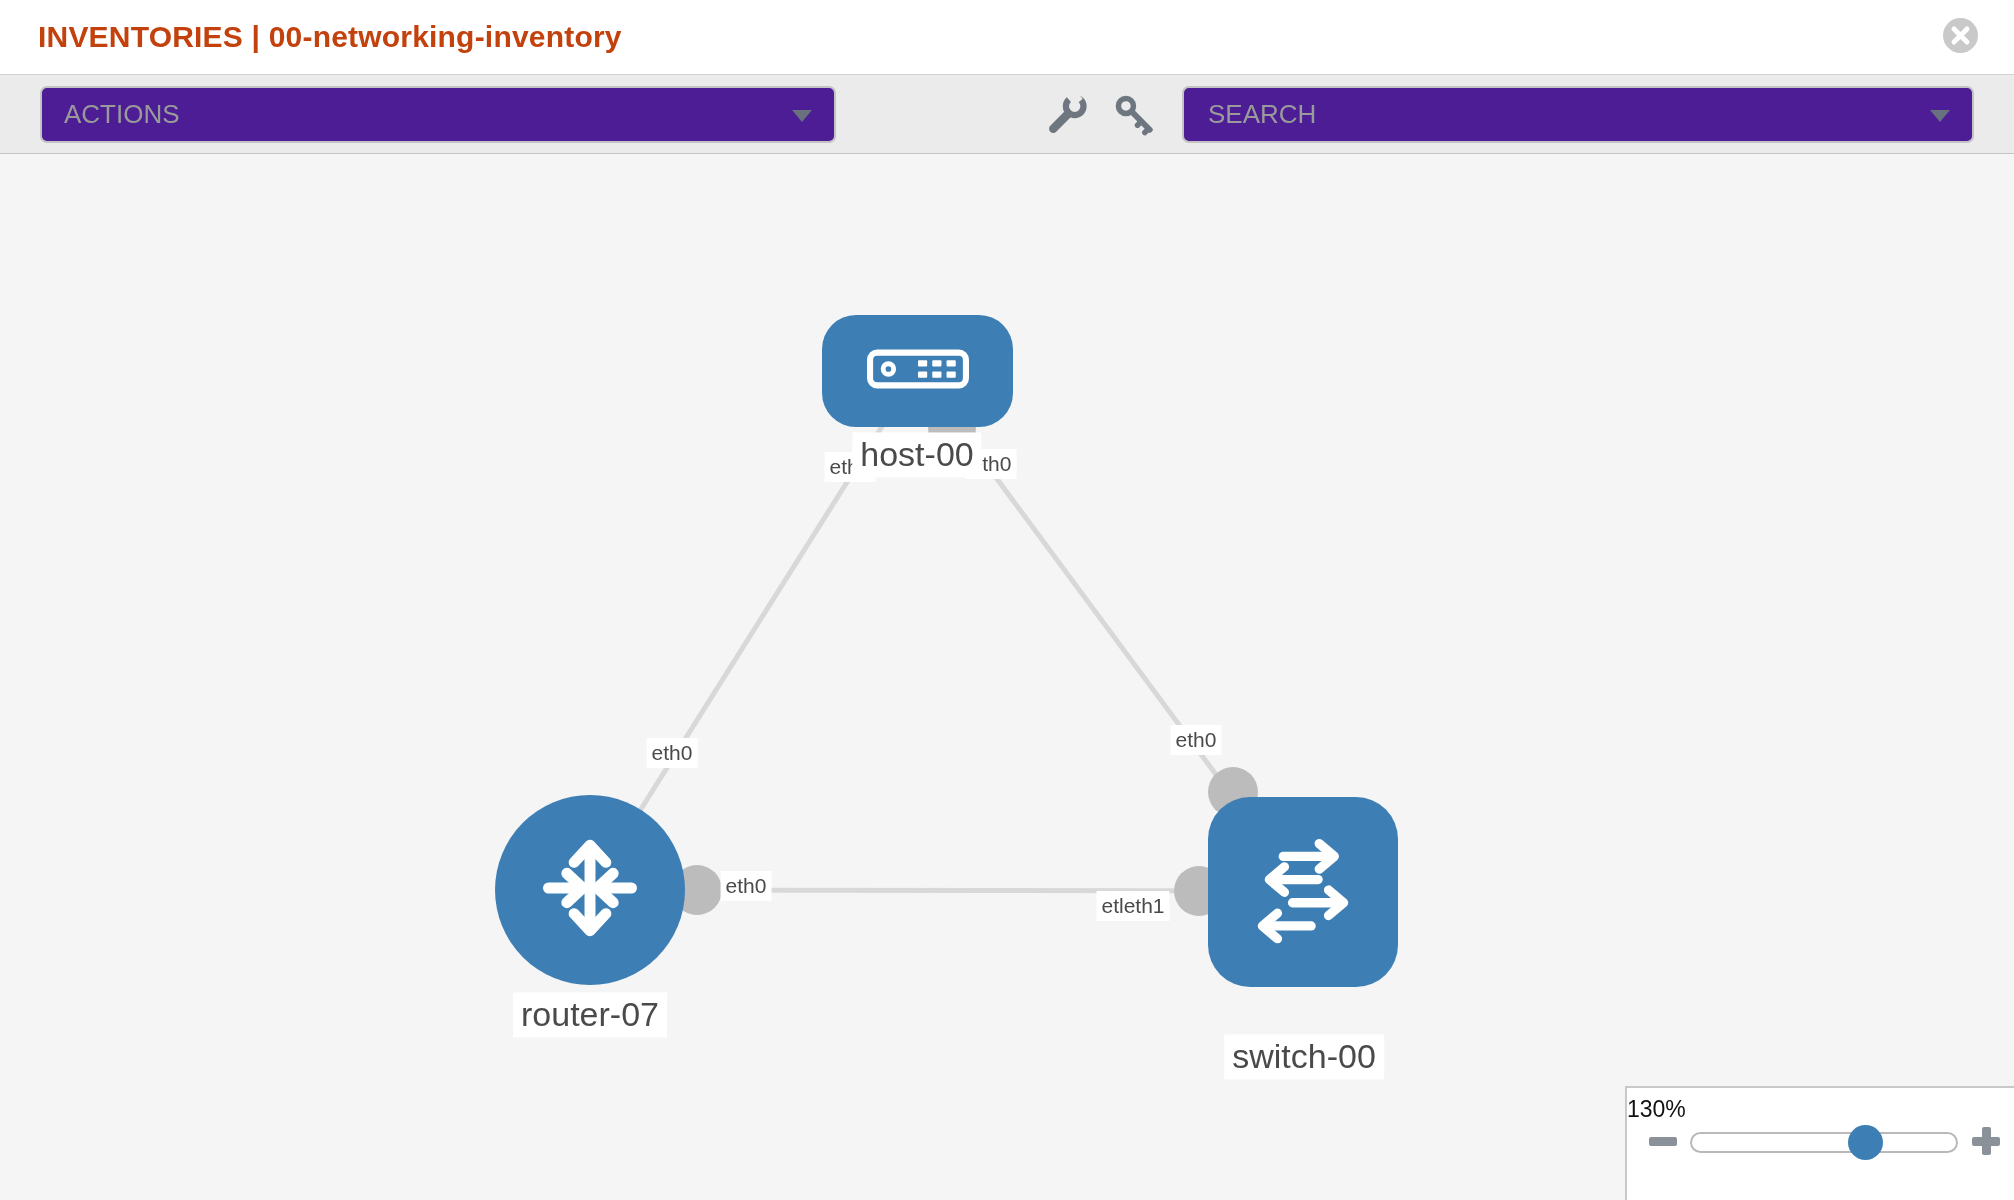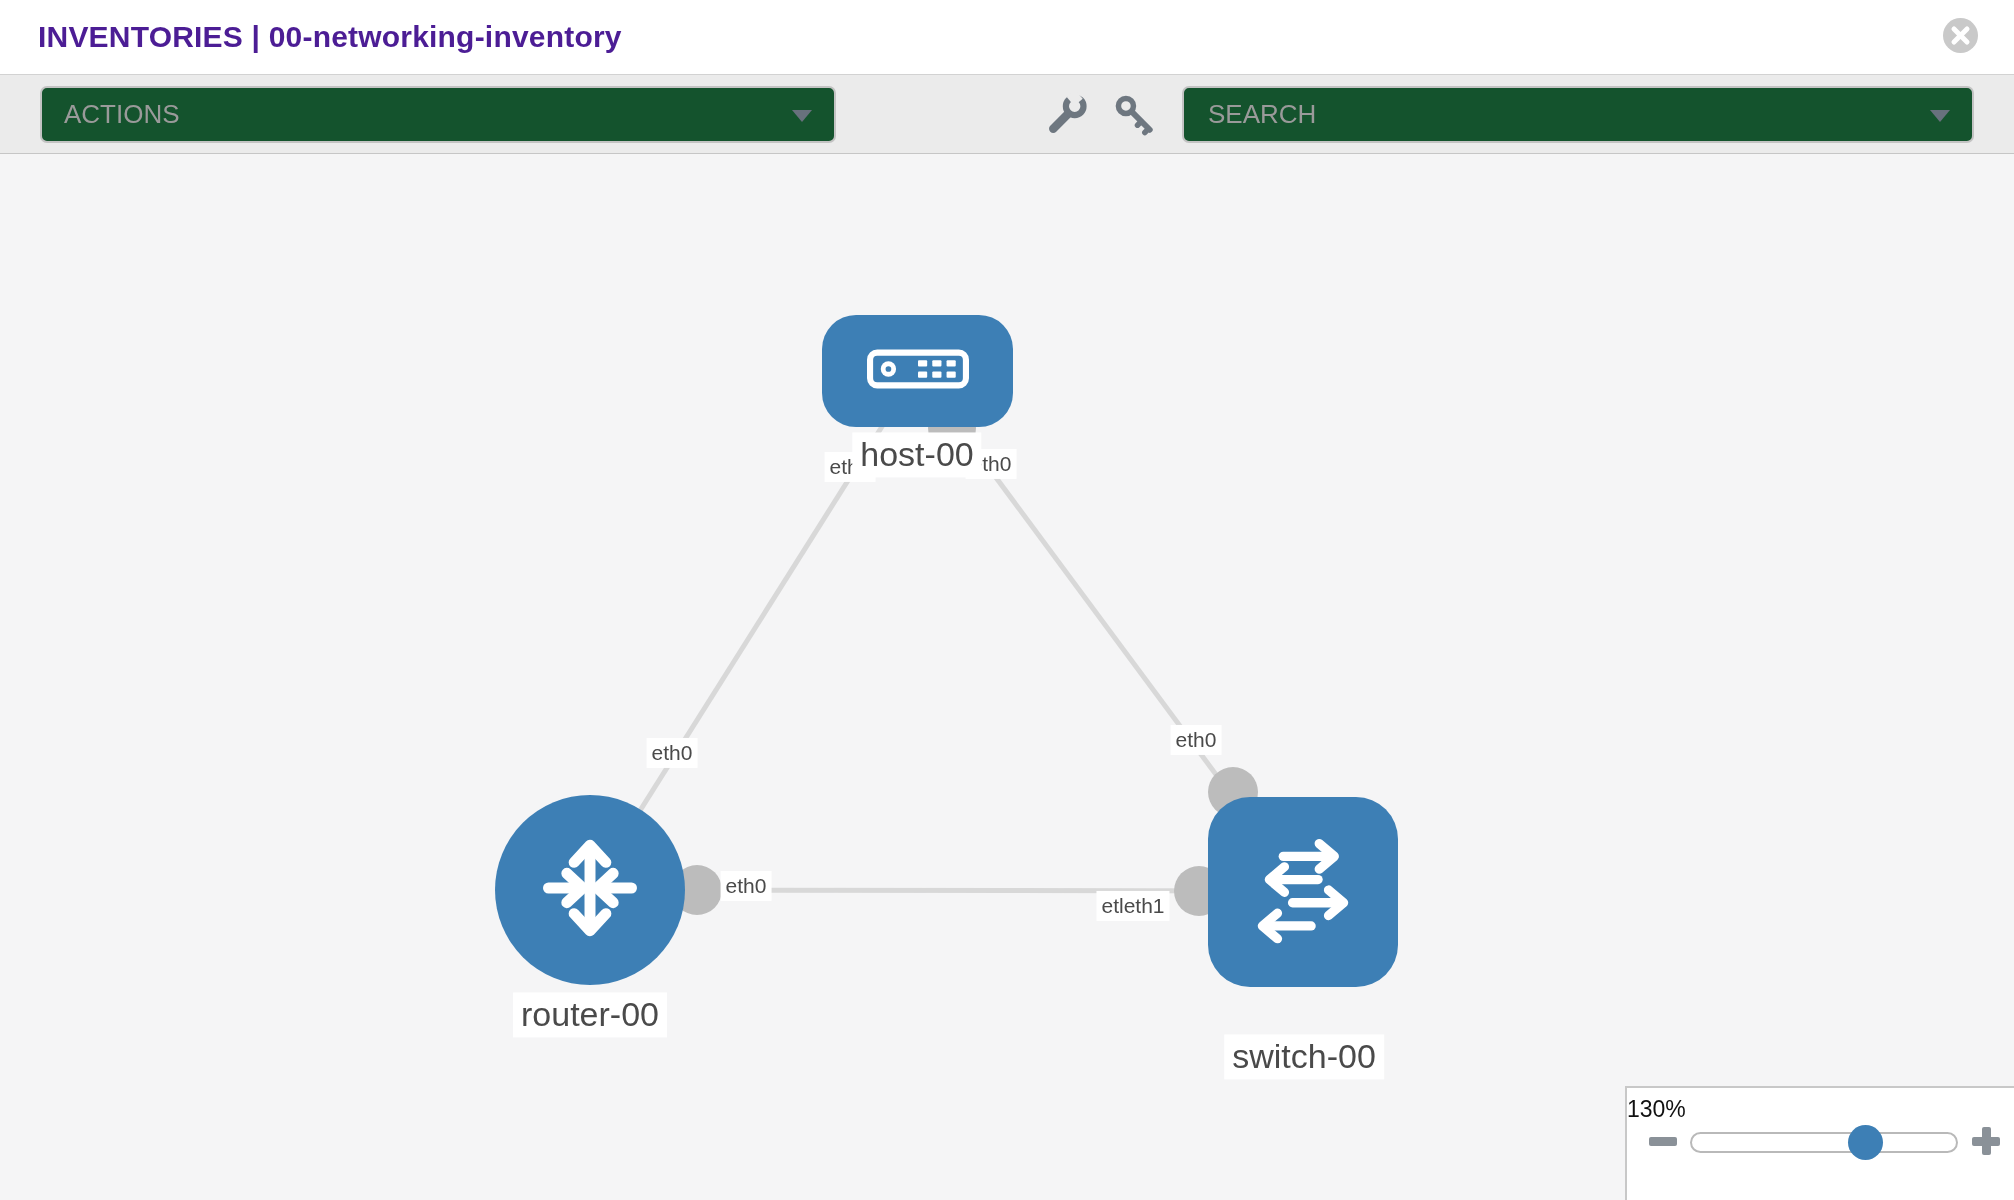--- a/index.html
+++ b/index.html
@@ -4,27 +4,27 @@
 <style>
   html,body{margin:0;padding:0;}
   body{
     width:2014px;height:1200px;position:relative;overflow:hidden;
     font-family:"Liberation Sans", sans-serif;background:#ffffff;
   }
   
   .header{position:absolute;left:0;top:0;width:100%;height:74px;background:#fff;
           border-bottom:1px solid #d2d2d2;z-index:10;}
   .page-title{position:absolute;left:38px;top:0;height:74px;line-height:74px;
-          font-size:30px;font-weight:bold;color:#4c1d95;letter-spacing:.2px;}
+          font-size:30px;font-weight:bold;color:#c2410c;letter-spacing:.2px;}
   .close-btn{position:absolute;right:36px;top:18px;width:35px;height:35px;border:none;
           padding:0;background:transparent;cursor:pointer;}
   
   .toolbar{position:absolute;left:0;top:75px;width:100%;height:78px;background:#ebebeb;
           border-bottom:1px solid #c6c6c6;z-index:10;}
-  .selectbox{position:absolute;top:11px;height:57px;background:#14532d;border:2px solid #c3c3c3;
+  .selectbox{position:absolute;top:11px;height:57px;background:#4c1d95;border:2px solid #c3c3c3;
           border-radius:7px;box-sizing:border-box;display:flex;align-items:center;
           padding:0 22px;color:#9a9a9a;font-size:26px;cursor:pointer;}
   .selectbox .caret{position:absolute;right:22px;top:50%;margin-top:-5px;width:0;height:0;
           border-left:10px solid transparent;border-right:10px solid transparent;
           border-top:12px solid #68717d;}
   .actions-box{left:40px;width:796px;}
   .search-box{left:1182px;width:792px;}
   .search-box input{border:none;outline:none;background:transparent;font-family:inherit;
           font-size:26px;color:#9a9a9a;width:640px;}
   .search-box input::placeholder{color:#9a9a9a;opacity:1;}
@@ -171,21 +171,21 @@
           <line x1="41" y1="61" x2="82" y2="61"></line>
           <polyline points="72,50 85,61 72,72"></polyline>
           <line x1="57" y1="81" x2="18" y2="81"></line>
           <polyline points="28,70 15,81 28,92"></polyline>
         </g>
       </svg>
     </span>
   </div>
 
   <div class="lbl node-lbl" style="left:917px;top:301px;">host-00</div>
-  <div class="lbl node-lbl" style="left:590px;top:861px;">router-00</div>
+  <div class="lbl node-lbl" style="left:590px;top:861px;">router-07</div>
   <div class="lbl node-lbl" style="left:1304px;top:860px;margin-top:43px;">switch-00</div>
 
   <div class="lbl iface-lbl" style="left:850px;top:313px;">eth0</div>
   <div class="lbl iface-lbl" style="left:991px;top:310px;">eth0</div>
   <div class="lbl iface-lbl" style="left:672px;top:599px;">eth0</div>
   <div class="lbl iface-lbl" style="left:1196px;top:586px;">eth0</div>
   <div class="lbl iface-lbl" style="left:746px;top:732px;">eth0</div>
   <div class="lbl iface-lbl" style="left:1133px;top:752px;text-align:center;">etleth1</div>
 
   <div class="zoom-panel">

